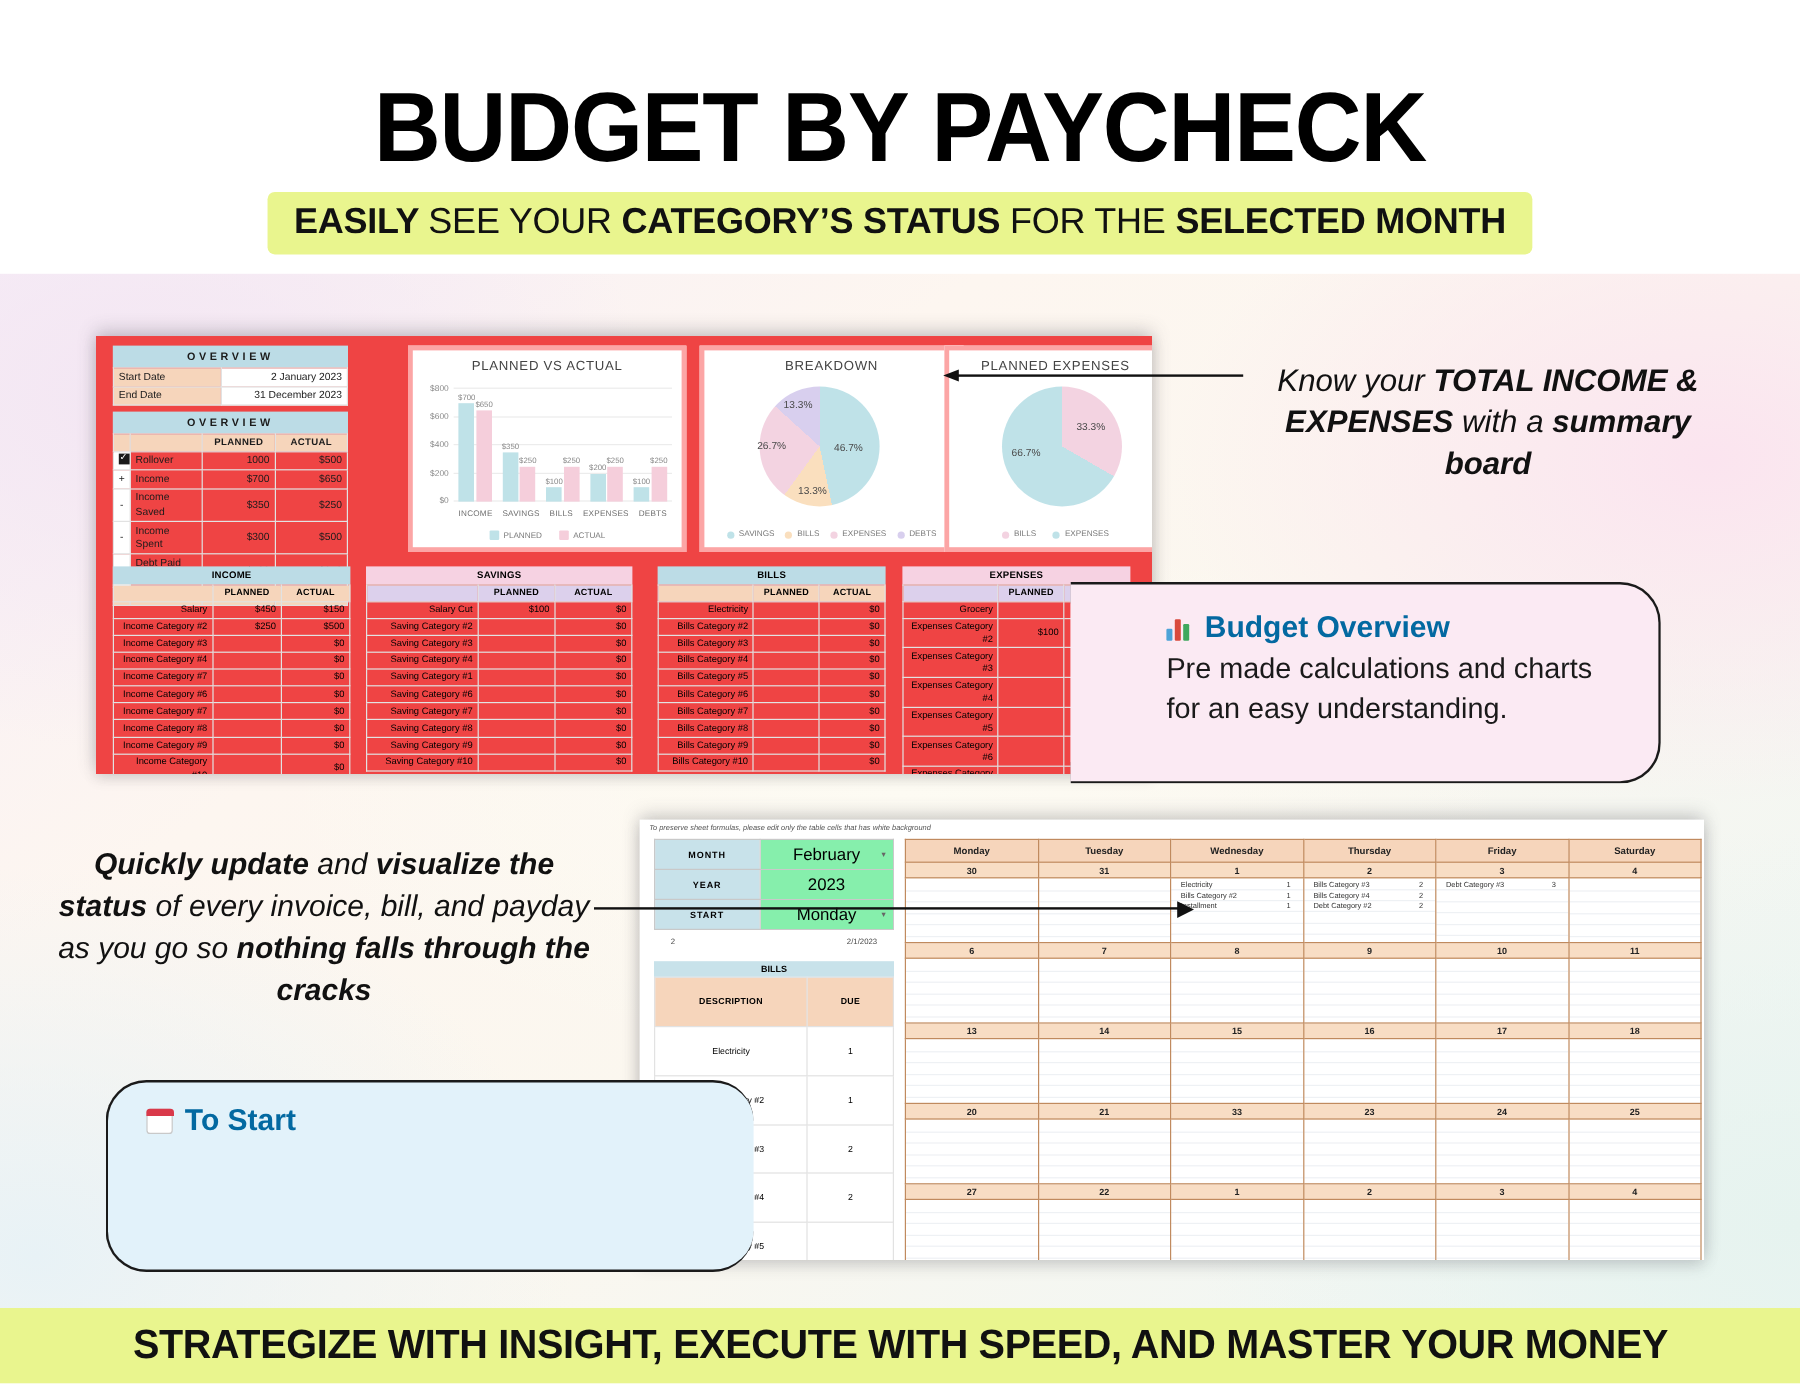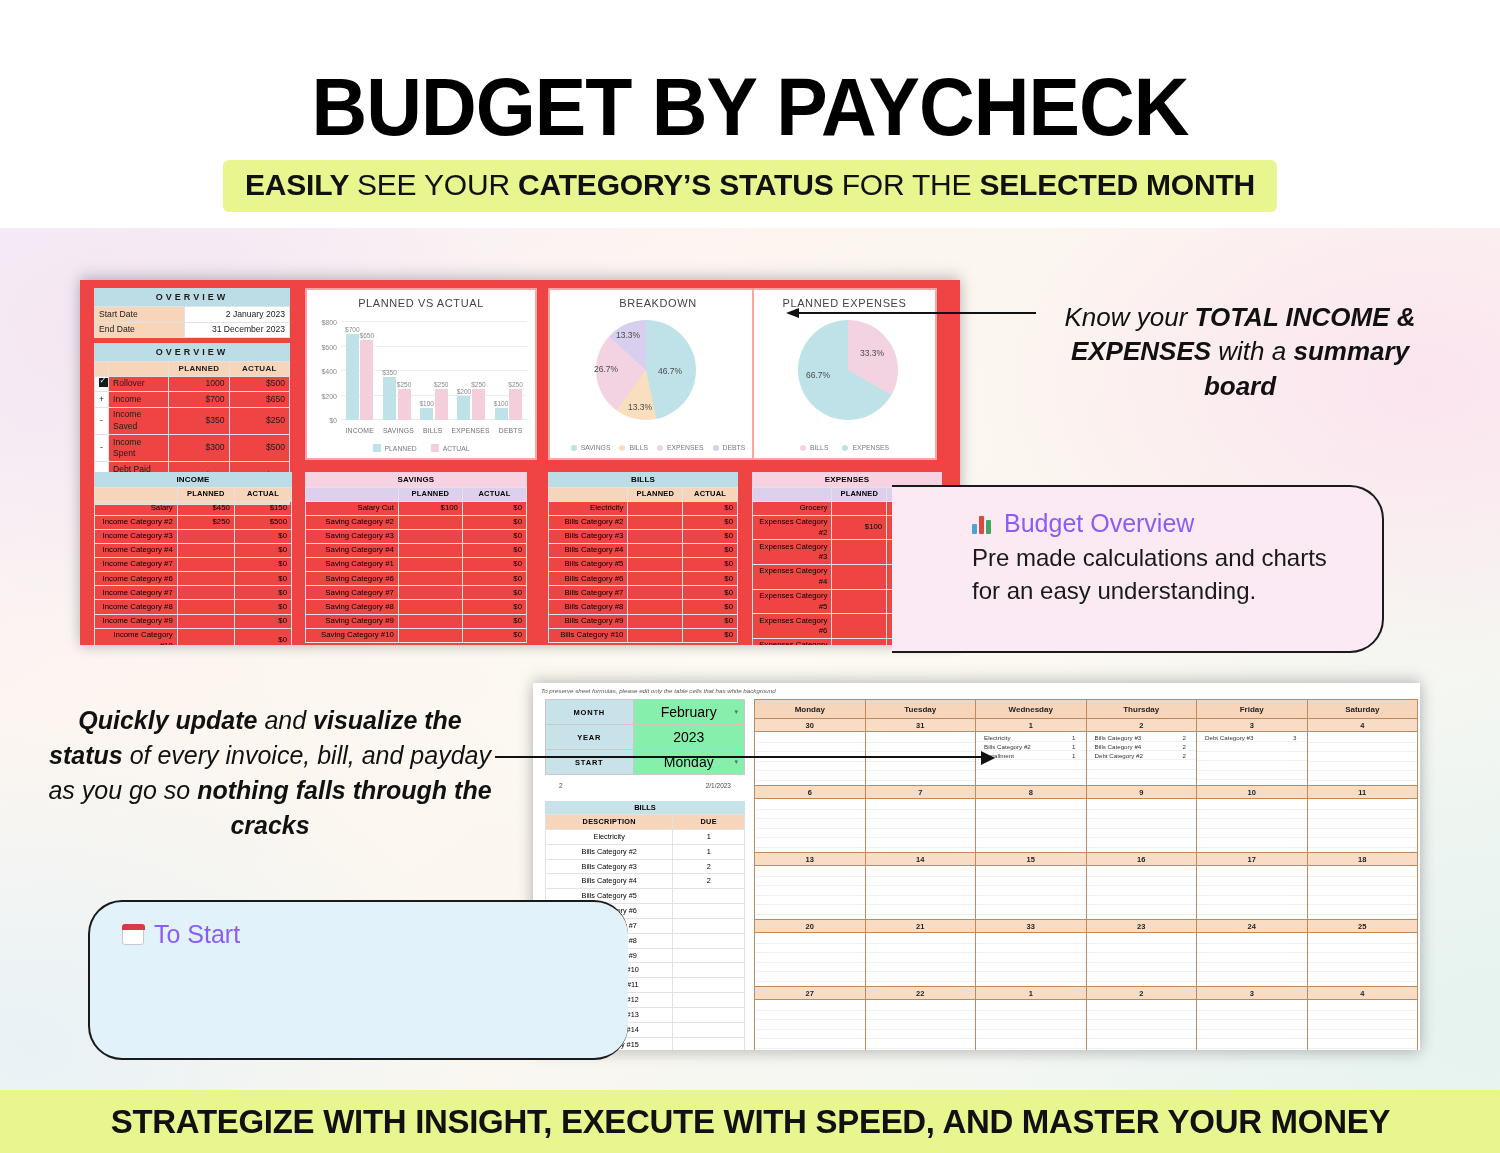--- a/index.html
+++ b/index.html
@@ -67,21 +67,21 @@
   .ov-main td.sym { width: 14px; text-align: center; background: #fff; }
   .ov-main td.nm { text-align: left; }
   .ov-main tr.hdr td { background: #f6d5bb; font-weight: bold; text-align: center; font-size: 8px; letter-spacing: 0.3px; }
   .ov-main tr.hdr td.sym, .ov-main tr.hdr td.nm { background: #f6d5bb; }
   .ov-main tr.left td { background: #f6d5bb; font-weight: bold; }
   .ov-main tr.left td.nm { text-align: center; }
   .chk { display: inline-block; width: 9px; height: 9px; background: #1a1a1a; position: relative; vertical-align: -1px; }
   .chk:after { content: "✓"; color: #fff; font-size: 8px; position: absolute; left: 0.5px; top: -2px; }
 
   
-  .panel { position: absolute; background: #fff; border: 2px solid #fca5a5; }
+  .panel { position: absolute; background: #fff; border: 4px solid #fca5a5; margin-left: 35px; }
   .panel-title { text-align: center; font-size: 11px; color: #444; letter-spacing: 0.6px; padding-top: 7px; }
 
   .p-bars { left: 225px; top: 8px; width: 232px; height: 172px; }
   .p-break { left: 468px; top: 8px; width: 220px; height: 172px; }
   .p-plan { left: 672px; top: 8px; width: 185px; height: 172px; }
 
   
   .bars-area { position: absolute; left: 34px; top: 32px; right: 8px; bottom: 38px; }
   .bars-grid { position: absolute; inset: 0; }
   .gline { position: absolute; left: 0; right: 0; border-top: 1px solid #ececec; }
@@ -135,21 +135,21 @@
   .ctrl { position: absolute; left: 12px; top: 16px; width: 200px; }
   .ctrl table { border-collapse: collapse; width: 100%; table-layout: fixed; }
   .ctrl td { border: 1px solid #c9c9c9; height: 25px; }
   .ctrl td.k { background: #c8e2ea; text-align: center; font-size: 7.5px; font-weight: bold; letter-spacing: 0.8px; width: 44%; }
   .ctrl td.v { background: #86efac; text-align: center; font-size: 14px; position: relative; }
   .ctrl td.v .caret { position: absolute; right: 6px; top: 50%; transform: translateY(-50%); font-size: 7px; color: #666; }
   .ctrl-sub { position: absolute; left: 12px; top: 99px; width: 200px; display: flex; justify-content: space-between; padding: 0 14px; font-size: 6.5px; color: #4a4a4a; }
 
   .bills2 { position: absolute; left: 12px; top: 118px; width: 200px; }
   .bills2 .bt { background: #c8e2ea; text-align: center; font-size: 7.5px; font-weight: bold; padding: 2px 0; }
-  .bills2 table.grid td { font-size: 7.3px; padding: 2px 4px; }
+  .bills2 table.grid td { font-size: 7.3px; padding: 15px 4px; }
   .bills2 tr.hdr td { background: #f6d5bb; font-weight: bold; text-align: center; font-size: 7.3px; letter-spacing: 0.3px; }
   .bills2 td.d { text-align: center; }
   .bills2 td.due { text-align: center; width: 36%; }
 
   
   .cal { position: absolute; left: 221px; top: 16px; right: 2px; bottom: 0; }
   .cal table { border-collapse: collapse; width: 100%; table-layout: fixed; }
   .cal th.dow { background: #f6d5bb; border: 1px solid #c08a5e; font-size: 8px; font-weight: bold; height: 19px; color: #222; }
   .cal td.daynum { background: #f8ddc4; border-left: 1px solid #c08a5e; border-right: 1px solid #c08a5e; border-top: 1px solid #c08a5e; border-bottom: 1px solid #c08a5e; font-size: 7.5px; font-weight: bold; text-align: center; height: 13px; color: #222; }
   .cal td.cell { border-left: 1px solid #c08a5e; border-right: 1px solid #c08a5e; border-bottom: 1px solid #c08a5e; vertical-align: top; padding: 1px 0 0 0; background: #fff; height: 54px; }
@@ -168,21 +168,21 @@
   .b-overview {
     left: 892px; top: 485px; width: 492px; height: 168px;
     background: #fbeaf3; border-radius: 0 34px 34px 0; border-left: none;
     padding: 22px 28px 0 80px;
   }
   .b-start {
     left: 88px; top: 900px; width: 540px; height: 160px;
     background: #e2f2fa; border-radius: 34px 34px 34px 34px; border-right: none;
     padding: 18px 30px 0 32px;
   }
-  .b-title { font-size: 25px; font-weight: normal; color: #8b5cf6; display: flex; align-items: center; gap: 10px; margin-bottom: 3px; }
+  .b-title { font-size: 25px; font-weight: bold; color: #0369a1; display: flex; align-items: center; gap: 10px; margin-bottom: 3px; }
   .b-body { font-size: 24px; color: #1a1a1a; line-height: 1.38; }
   .b-body b { font-weight: bold; }
 
   
   .ico-chart { width: 22px; height: 20px; display: inline-flex; align-items: flex-end; gap: 2px; }
   .ico-chart i { display: block; width: 5px; border-radius: 1px; }
   .ico-chart i:nth-child(1) { height: 10px; background: #4da3d8; }
   .ico-chart i:nth-child(2) { height: 18px; background: #d94a3d; }
   .ico-chart i:nth-child(3) { height: 14px; background: #3fa85e; }
   .ico-cal { width: 22px; height: 21px; position: relative; background: #fff; border: 1.5px solid #c9c9c9; border-radius: 3px; }

